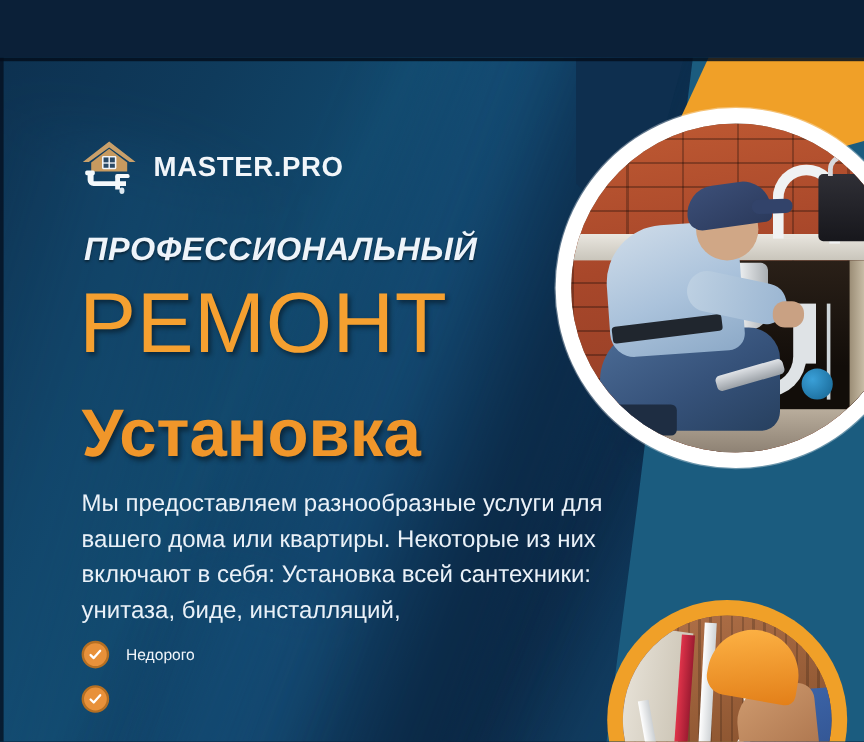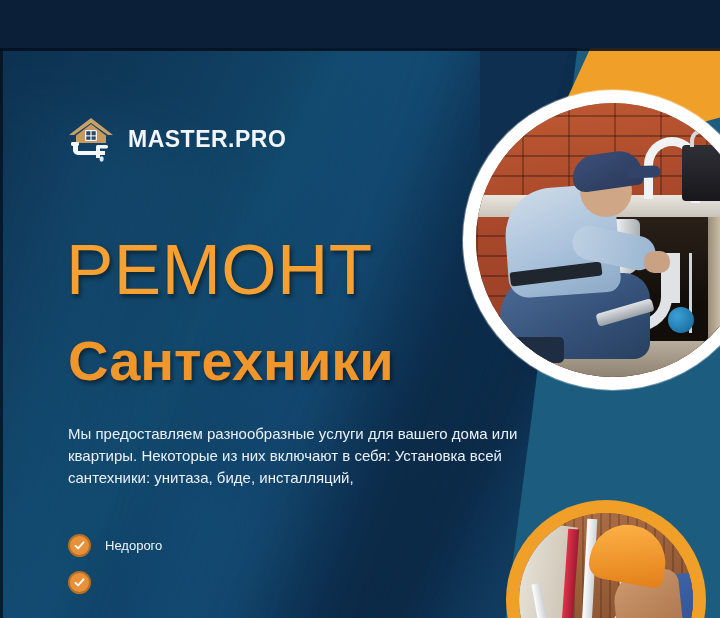--- a/index.html
+++ b/index.html
@@ -363,24 +363,24 @@
     position: absolute; left: 68px; top: 285px;
     color: #f0962a;
     font-size: 56px;
     font-weight: bold;
     line-height: 1;
     letter-spacing: 0px;
     text-shadow: 2px 3px 4px rgba(0,0,0,0.45);
   }
 
   .paragraph {
-    position: absolute; left: 68px; top: 375px;
+    position: absolute; left: 68px; top: 358px;
     width: 505px;
     color: #eaf1f8;
-    font-size: 15px;
+    font-size: 20px;
     line-height: 1.48;
   }
 
   .bullets {
     position: absolute; left: 68px; top: 486px;
     display: flex; flex-direction: column; gap: 14px;
   }
   .bullet {
     display: flex; align-items: center; gap: 14px;
   }
@@ -475,22 +475,23 @@
         <rect x="25.6" y="22.4" width="4.1" height="3.4" fill="#2a4a66"></rect>
         <path d="M7 30 h5 v7 h18 v-4 h4 v4 h5 v4 h-5 v3 h-4 v-3 H12 a5 5 0 0 1 -5 -5 z" fill="#f4f8fb"></path>
         <rect x="5" y="28" width="8" height="4" rx="1.4" fill="#f4f8fb"></rect>
         <rect x="30" y="31" width="12" height="3.4" rx="1.6" fill="#f4f8fb"></rect>
         <ellipse cx="35.6" cy="45" rx="2.1" ry="2.7" fill="#dbe7f0"></ellipse>
       </svg>
     </span>
     <span class="logo-text">MASTER.PRO</span>
   </div>
 
+  <div class="kicker">ПРОФЕССИОНАЛЬНЫЙ</div>
   <div class="headline">РЕМОНТ</div>
-  <div class="headline-sub">Сантехники</div>
+  <div class="headline-sub">Установка</div>
 
   <p class="paragraph">Мы предоставляем разнообразные услуги для вашего дома или квартиры. Некоторые из них включают в себя: Установка всей сантехники: унитаза, биде, инсталляций,</p>
 
   <div class="bullets">
     <div class="bullet">
       <span class="check-badge">
         <svg width="13" height="13" viewBox="0 0 13 13">
             <path d="M2.5 6.9 L5.1 9.4 L10.5 3.3" stroke="#ffffff" stroke-width="1.9" fill="none" stroke-linecap="round" stroke-linejoin="round"></path>
           </svg>
       </span>

